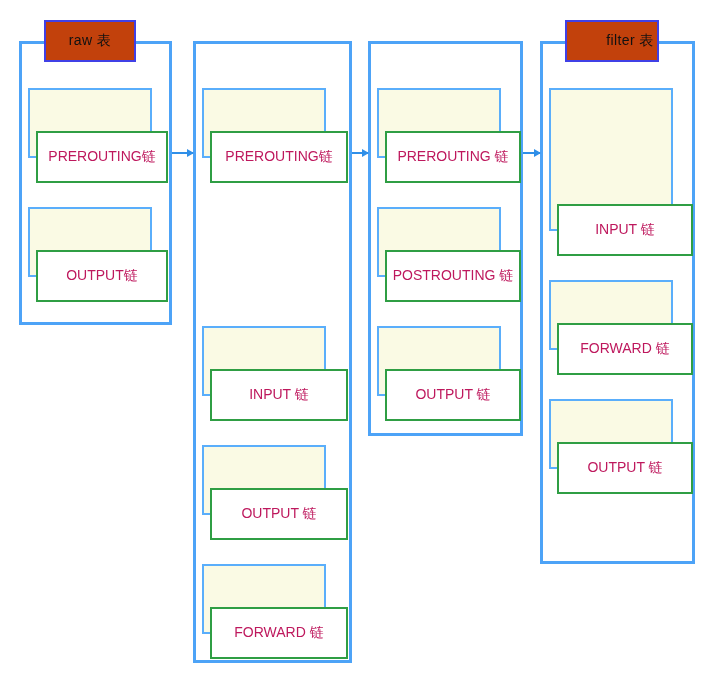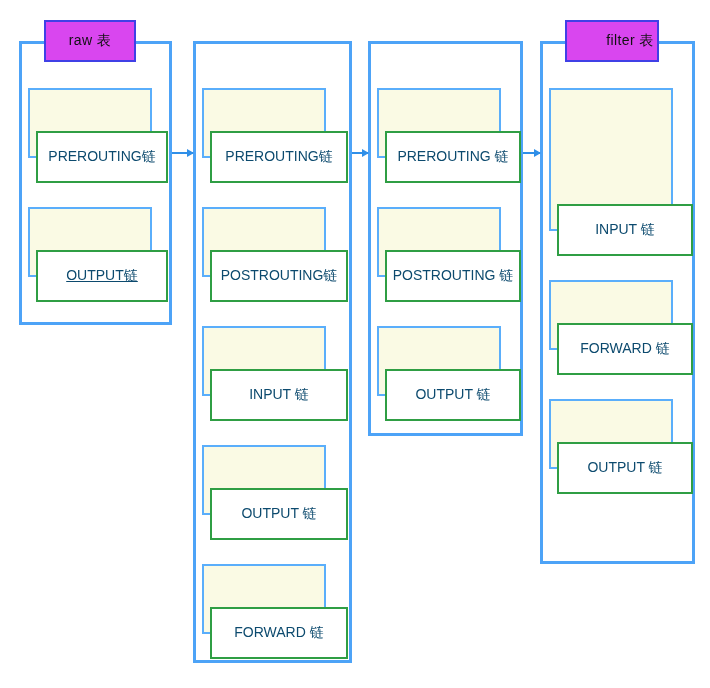--- a/index.html
+++ b/index.html
@@ -17,21 +17,21 @@
   .table-col{
     position:absolute;
     border:3px solid #4da3f7;
     background:transparent;
     box-sizing:border-box;
   }
   
   .table-title{
     position:absolute;
     border:2px solid #4040e6;
-    background:#d946ef;
+    background:#c2410c;
     box-sizing:border-box;
     display:flex;
     align-items:center;
     justify-content:center;
     font-size:14px;
     color:#111111;
     letter-spacing:.4px;
     white-space:nowrap;
     z-index:6;
   }
@@ -67,21 +67,21 @@
   }
   .chain-label{
     position:absolute;
     border:2px solid #2f9e44;
     background:#ffffff;
     box-sizing:border-box;
     display:flex;
     align-items:center;
     justify-content:center;
     font-size:14px;
-    color:#0c4a6e;
+    color:#be185d;
     white-space:nowrap;
     z-index:4;
   }
 
   
   .arrow{position:absolute;z-index:5;height:2px;background:#2f8fe8;}
   .arrow::after{
     content:"";
     position:absolute;
     right:-1px;top:-3px;
@@ -97,32 +97,27 @@
     <div class="table-col" style="left: 19px; top: 41px; width: 153px; height: 284px;"></div>
     <div class="table-title" style="left: 44px; top: 20px; width: 92px; height: 42px;">raw 表</div>
     <div class="chain" style="left: 28px; top: 88px; width: 140px; height: 95px;">
       <div class="chain-body" style="width: 124px; height: 70px;"></div>
       <div class="dots" style="top: 30px;">······</div>
       <div class="chain-label" style="left: 8px; top: 43px; width: 132px; height: 52px;">PREROUTING链</div>
     </div>
     <div class="chain" style="left: 28px; top: 207px; width: 140px; height: 95px;">
       <div class="chain-body" style="width: 124px; height: 70px;"></div>
       <div class="dots" style="top: 30px;">······</div>
-      <div class="chain-label" style="left: 8px; top: 43px; width: 132px; height: 52px; text-decoration: underline;">OUTPUT链</div>
+      <div class="chain-label" style="left: 8px; top: 43px; width: 132px; height: 52px;">OUTPUT链</div>
     </div>
     <div class="table-col" style="left: 193px; top: 41px; width: 159px; height: 622px;"></div>
     <div class="chain" style="left: 202px; top: 88px; width: 146px; height: 95px;">
       <div class="chain-body" style="width: 124px; height: 70px;"></div>
       <div class="dots" style="top: 30px;">······</div>
       <div class="chain-label" style="left: 8px; top: 43px; width: 138px; height: 52px;">PREROUTING链</div>
-    </div>
-    <div class="chain" style="left: 202px; top: 207px; width: 146px; height: 95px;">
-      <div class="chain-body" style="width: 124px; height: 70px;"></div>
-      <div class="dots" style="top: 30px;">······</div>
-      <div class="chain-label" style="left: 8px; top: 43px; width: 138px; height: 52px;">POSTROUTING链</div>
     </div>
     <div class="chain" style="left: 202px; top: 326px; width: 146px; height: 95px;">
       <div class="chain-body" style="width: 124px; height: 70px;"></div>
       <div class="dots" style="top: 30px;">······</div>
       <div class="chain-label" style="left: 8px; top: 43px; width: 138px; height: 52px;">INPUT 链</div>
     </div>
     <div class="chain" style="left: 202px; top: 445px; width: 146px; height: 95px;">
       <div class="chain-body" style="width: 124px; height: 70px;"></div>
       <div class="dots" style="top: 30px;">······</div>
       <div class="chain-label" style="left: 8px; top: 43px; width: 138px; height: 52px;">OUTPUT 链</div>

